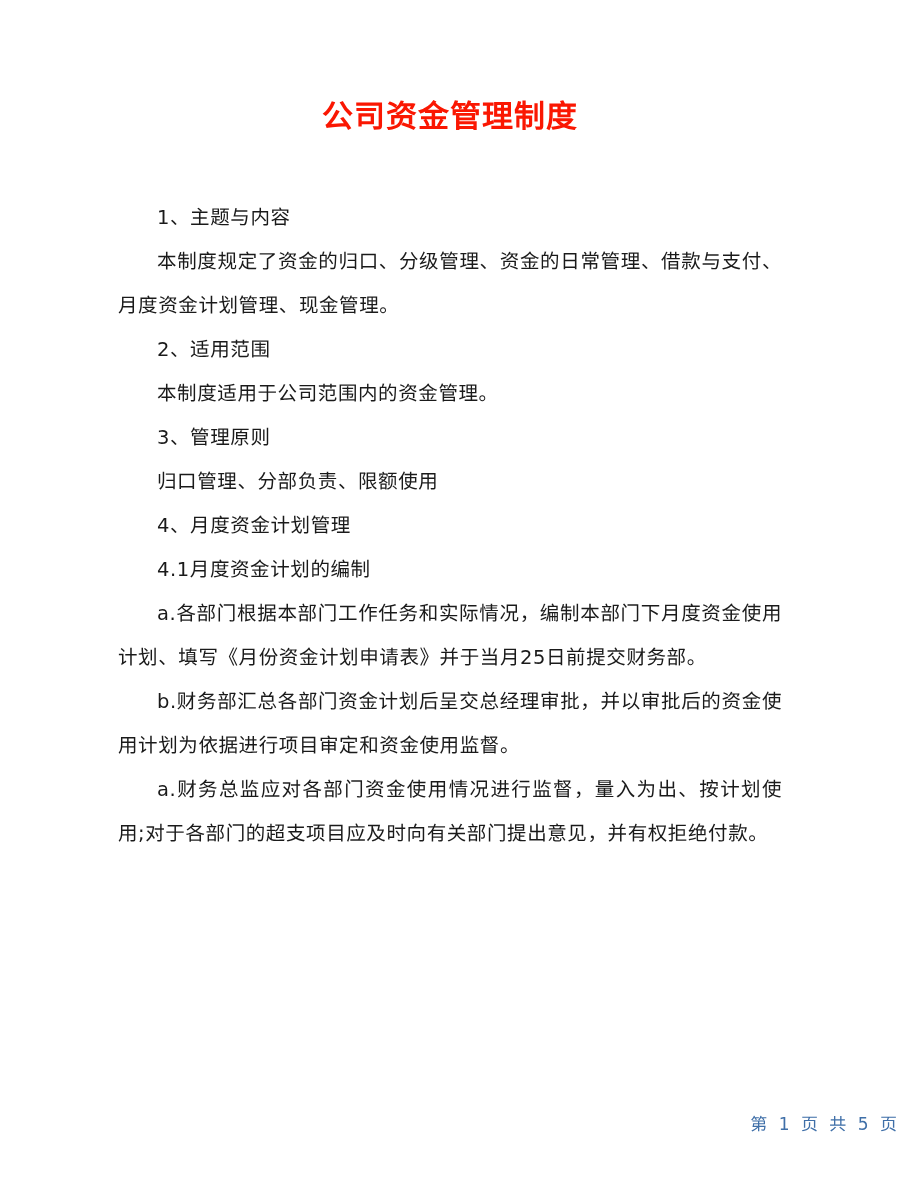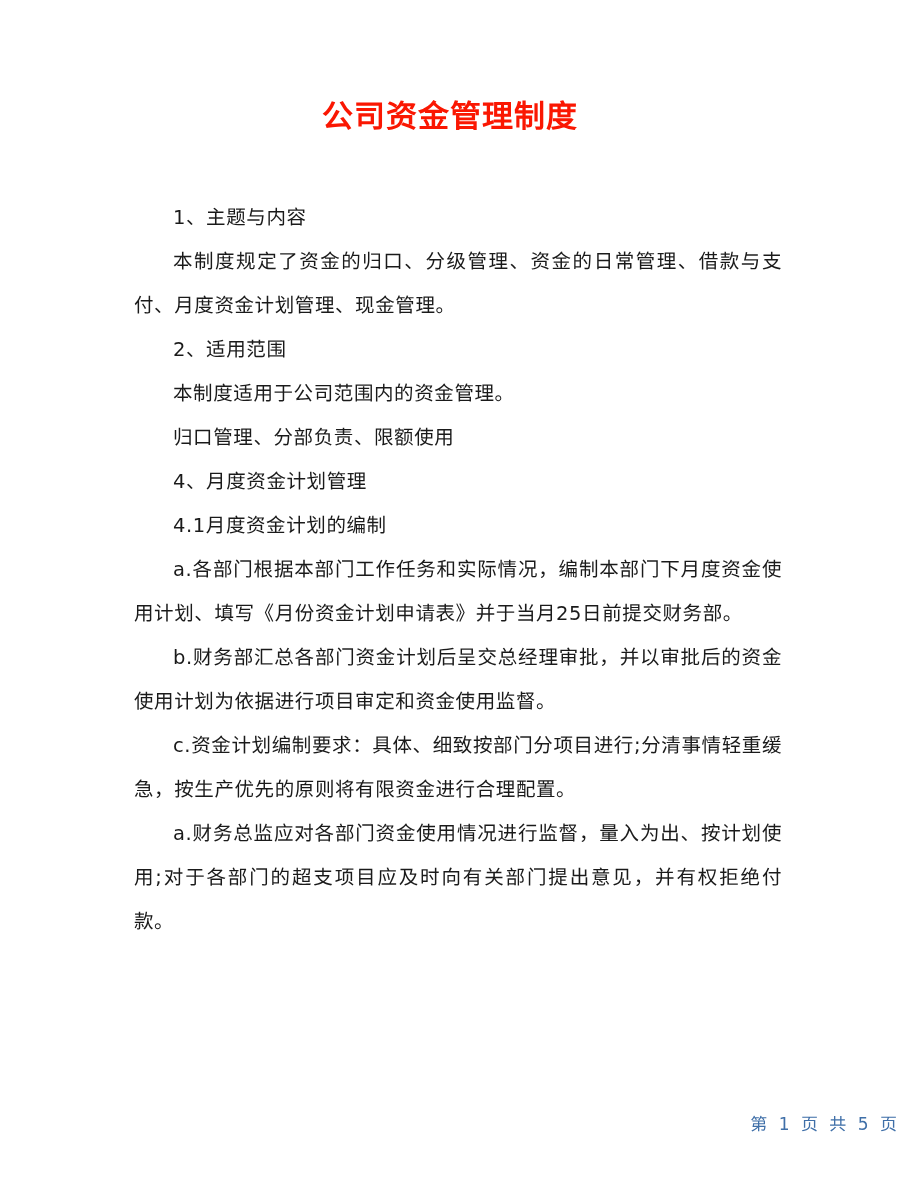--- a/index.html
+++ b/index.html
@@ -30,21 +30,21 @@
     font-family: "DejaVu Sans", "Liberation Sans", sans-serif;
     font-weight: bold;
     font-size: 31px;
     letter-spacing: 1px;
     line-height: 1.3;
   }
   .body-block {
     margin-top: 60px;
   }
   p.para {
-    margin: 0 0 0 16px;
+    margin: 0 0 0 0;
     font-size: 19.5px;
     line-height: 44px;
     text-align: justify;
     text-justify: inter-ideograph;
     letter-spacing: 0.6px;
     color: #1a1a1a;
     font-family: "DejaVu Sans", "Liberation Sans", sans-serif;
     font-weight: 400;
   }
   p.indent {
@@ -67,24 +67,24 @@
 
 <div class="page">
 
   <h1 class="doc-title">公司资金管理制度</h1>
 
   <div class="body-block">
     <p class="para indent">1、主题与内容</p>
     <p class="para indent">本制度规定了资金的归口、分级管理、资金的日常管理、借款与支付、月度资金计划管理、现金管理。</p>
     <p class="para indent">2、适用范围</p>
     <p class="para indent">本制度适用于公司范围内的资金管理。</p>
+    <p class="para indent">3、管理原则</p>
     <p class="para indent">归口管理、分部负责、限额使用</p>
     <p class="para indent">4、月度资金计划管理</p>
     <p class="para indent">4.1月度资金计划的编制</p>
     <p class="para indent">a.各部门根据本部门工作任务和实际情况，编制本部门下月度资金使用计划、填写《月份资金计划申请表》并于当月25日前提交财务部。</p>
     <p class="para indent">b.财务部汇总各部门资金计划后呈交总经理审批，并以审批后的资金使用计划为依据进行项目审定和资金使用监督。</p>
-    <p class="para indent">c.资金计划编制要求：具体、细致按部门分项目进行;分清事情轻重缓急，按生产优先的原则将有限资金进行合理配置。</p>
     <p class="para indent">a.财务总监应对各部门资金使用情况进行监督，量入为出、按计划使用;对于各部门的超支项目应及时向有关部门提出意见，并有权拒绝付款。</p>
   </div>
 
   <div class="footer">第 1 页 共 5 页</div>
 
 </div>
 
 </body></html>

